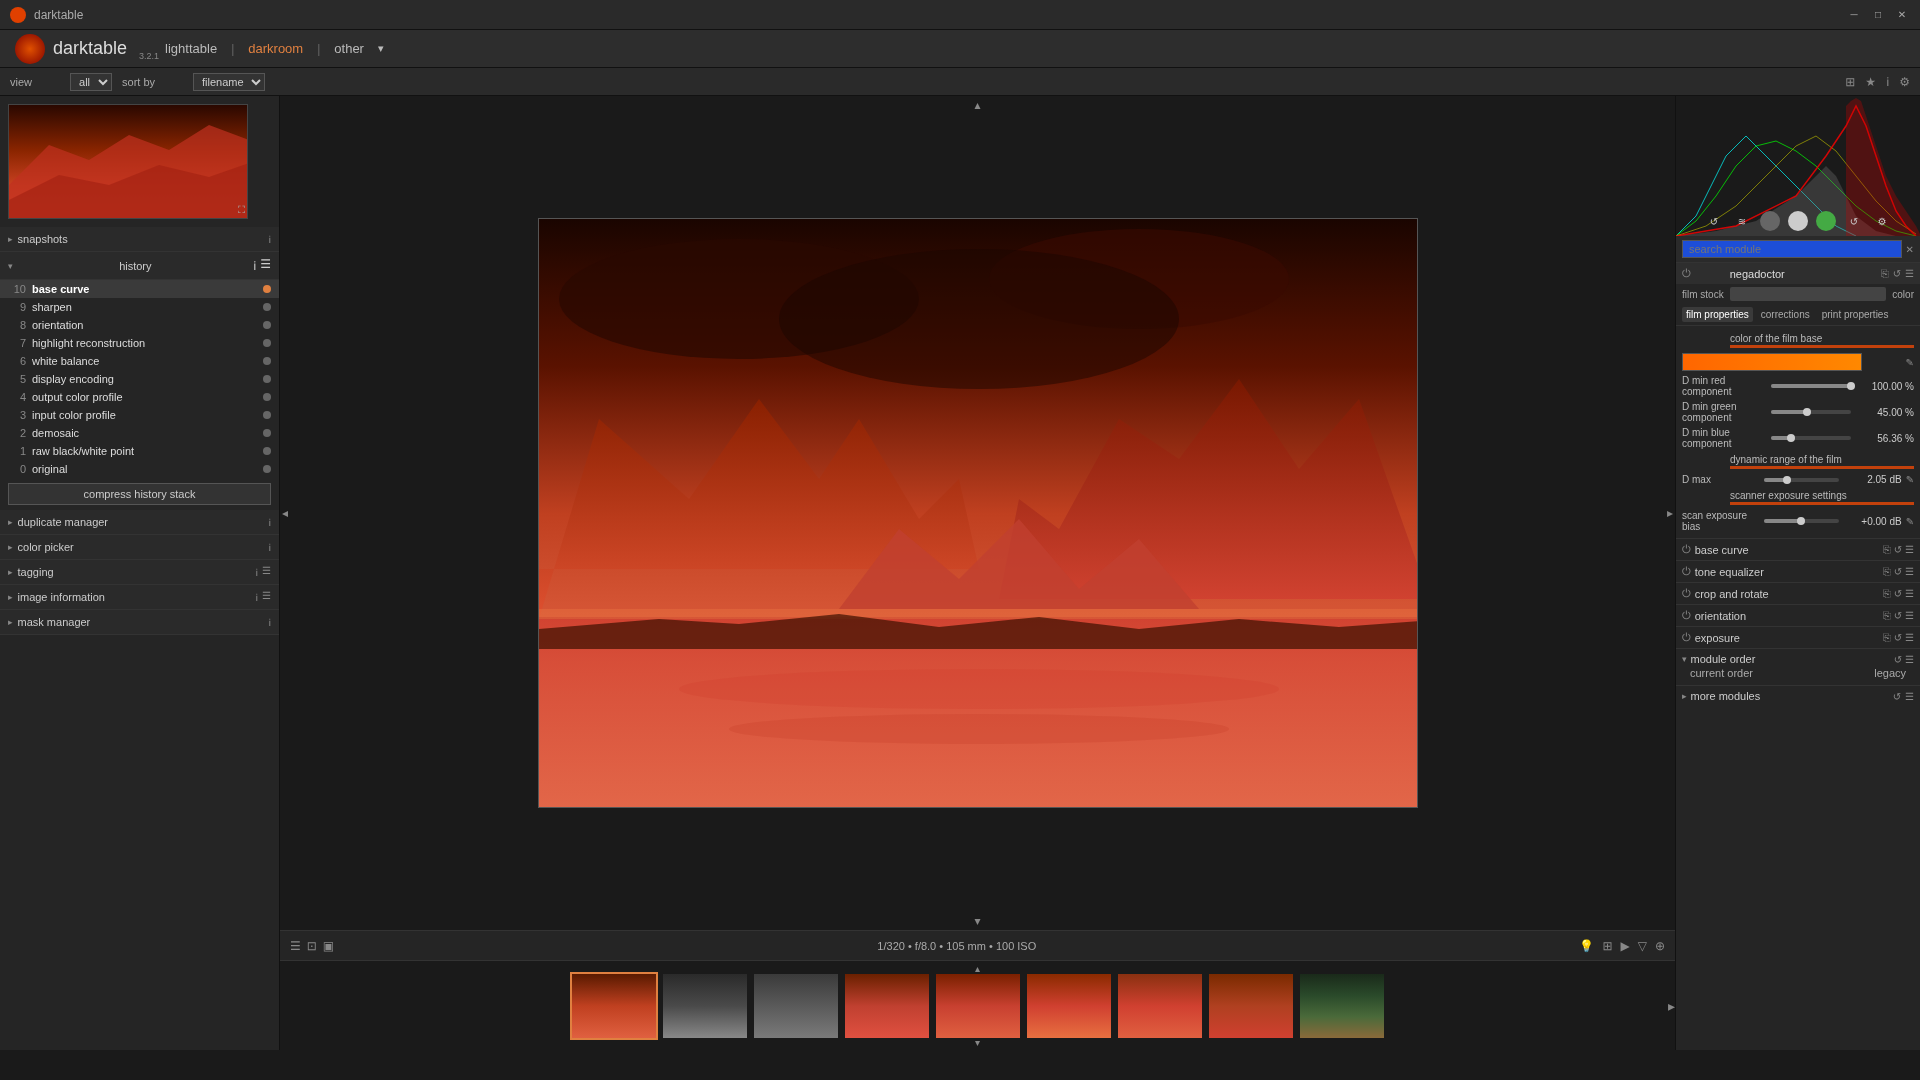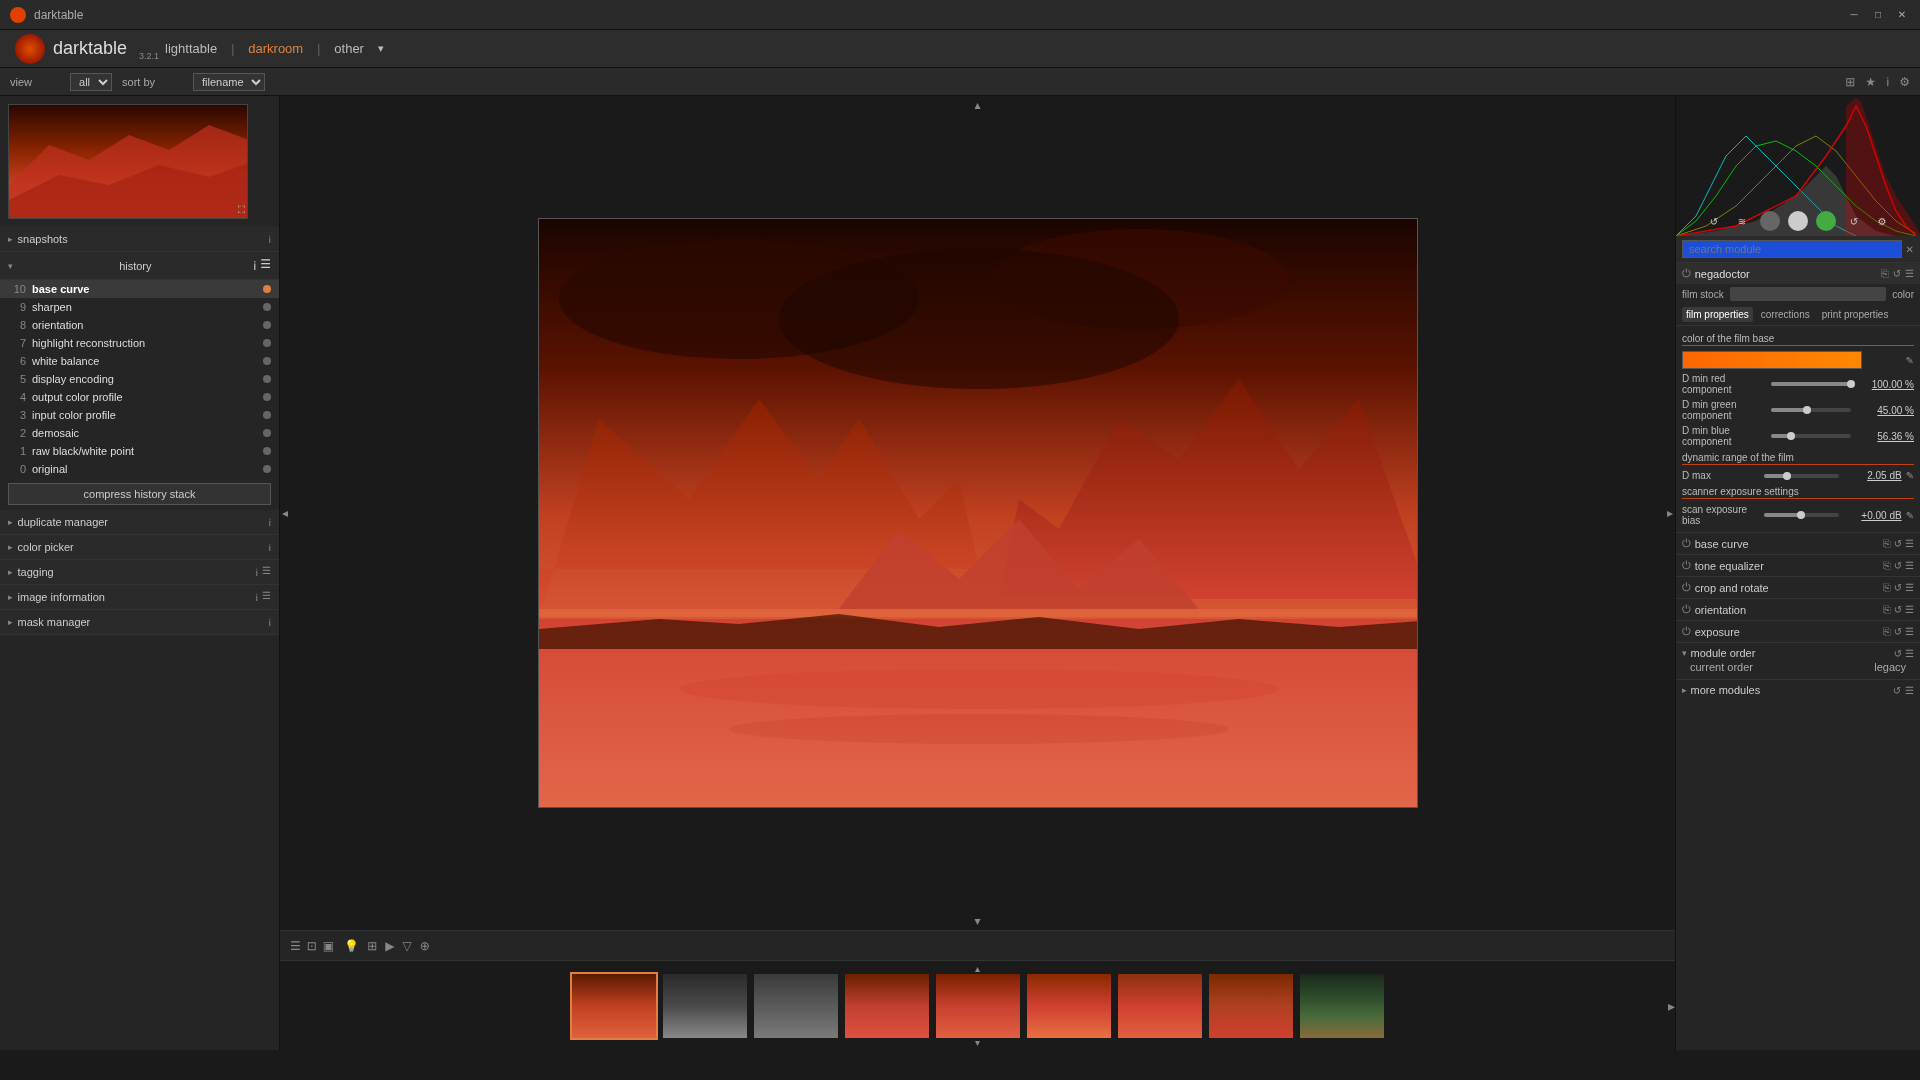--- a/index.html
+++ b/index.html
@@ -108,41 +108,41 @@
     .hist-btn { width: 20px; height: 20px; border-radius: 50%; display: flex; align-items: center; justify-content: center; cursor: pointer; font-size: 10px; color: #ccc; }
 
     
     #module-search-bar { display: flex; align-items: center; padding: 4px 6px; background: #2a2a2a; border-bottom: 1px solid #333; }
     #search-input { flex: 1; background: #1d4ed8; border: 1px solid #555; color: #ccc; padding: 2px 6px; font-size: 11px; outline: none; }
 
     
     .right-module { border-bottom: 1px solid #333; }
     .module-header { display: flex; align-items: center; padding: 4px 6px; background: #2e2e2e; cursor: pointer; gap: 4px; }
     .module-power { color: #888; font-size: 11px; cursor: pointer; }
-    .module-name { color: #ddd; font-size: 11px; flex: 1; }
+    .module-name { color: #ddd; font-size: 11px; flex: 1; margin-left: 35px; }
     .module-icons { display: flex; gap: 4px; }
     .module-icon { color: #888; font-size: 10px; cursor: pointer; }
 
     
     #film-tabs { display: flex; padding: 3px 6px; gap: 4px; border-bottom: 1px solid #333; }
     .film-tab { color: #aaa; font-size: 10px; cursor: pointer; padding: 2px 4px; border-radius: 2px; }
     .film-tab.active { color: #fff; background: #3a3a3a; }
 
     
     .module-content { padding: 4px 6px; }
     .module-row { display: flex; align-items: center; padding: 2px 0; gap: 4px; }
     .module-row-label { color: #bbb; font-size: 10px; flex: 1; }
-    .module-row-value { color: #ccc; font-size: 10px; min-width: 55px; text-align: right; text-decoration: underline; }
+    .module-row-value { color: #ccc; font-size: 10px; min-width: 55px; text-align: right; }
     .module-slider-track { flex: 1; height: 4px; background: #444; border-radius: 2px; position: relative; margin: 0 4px; }
     .module-slider-fill { height: 100%; border-radius: 2px; position: absolute; left: 0; top: 0; }
     .module-slider-thumb { width: 8px; height: 8px; background: #ccc; border-radius: 50%; position: absolute; top: -2px; }
     .color-swatch { width: 180px; height: 18px; border: 1px solid #555; position: relative; display: flex; align-items: center; }
     .color-swatch-fill { position: absolute; left: 0; top: 0; bottom: 0; }
     .color-edit-btn { margin-left: auto; color: #888; font-size: 10px; cursor: pointer; }
-    .section-label { color: #bbb; font-size: 10px; padding: 3px 0 1px; border-bottom: 1px solid #c2410c; margin-bottom: 3px; }
+    .section-label { color: #bbb; font-size: 10px; padding: 3px 0 1px; border-bottom: 3px solid #c2410c; margin-bottom: 3px; margin-left: 48px; }
 
     
     .small-module { display: flex; align-items: center; padding: 4px 6px; border-bottom: 1px solid #333; gap: 4px; }
     .small-module-power { color: #888; font-size: 11px; }
     .small-module-name { color: #ccc; font-size: 11px; flex: 1; }
     .small-module-icons { display: flex; gap: 3px; }
     .small-module-icon { color: #888; font-size: 10px; cursor: pointer; }
 
     
     .module-order-section { padding: 4px 6px; border-bottom: 1px solid #333; }
@@ -431,20 +431,21 @@
       <span id="img-right-arrow">▸</span>
       <span id="img-bot-arrow">▾</span>
     </div>
 
     <div id="img-toolbar-bottom">
       <div style="display:flex; gap:6px;">
         <span class="toolbar-icon">☰</span>
         <span class="toolbar-icon">⊡</span>
         <span class="toolbar-icon">▣</span>
       </div>
+      <div id="img-info">1/320 • f/8.0 • 105 mm • 100 ISO</div>
       <div id="img-toolbar-icons">
         <span class="toolbar-icon">💡</span>
         <span class="toolbar-icon">⊞</span>
         <span class="toolbar-icon">▶</span>
         <span class="toolbar-icon">▽</span>
         <span class="toolbar-icon">⊕</span>
       </div>
     </div>
 
     <div id="filmstrip">

